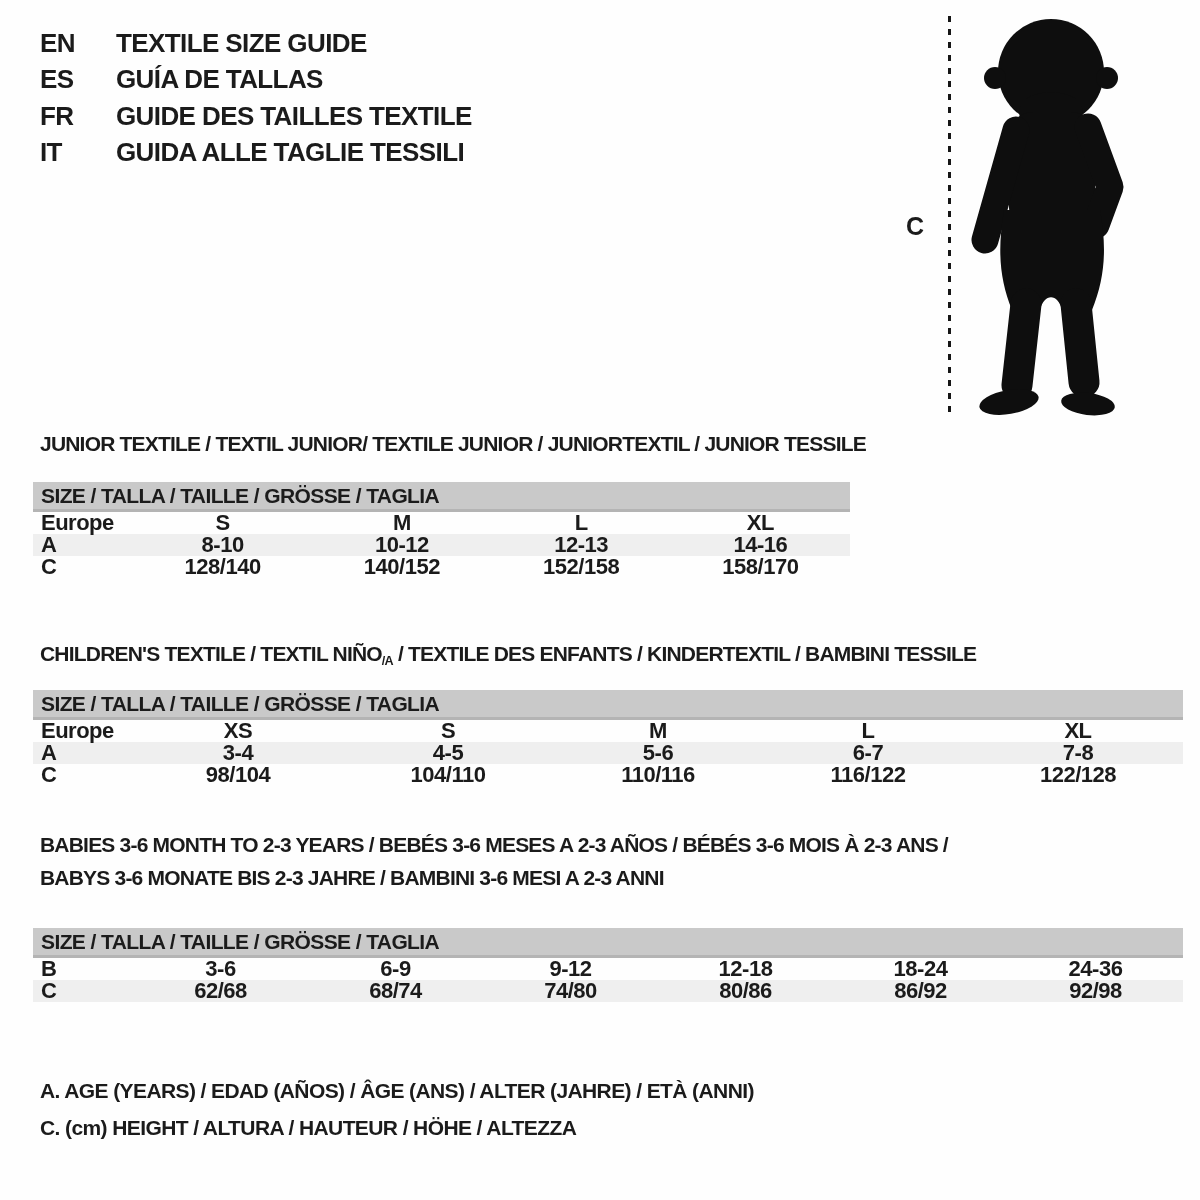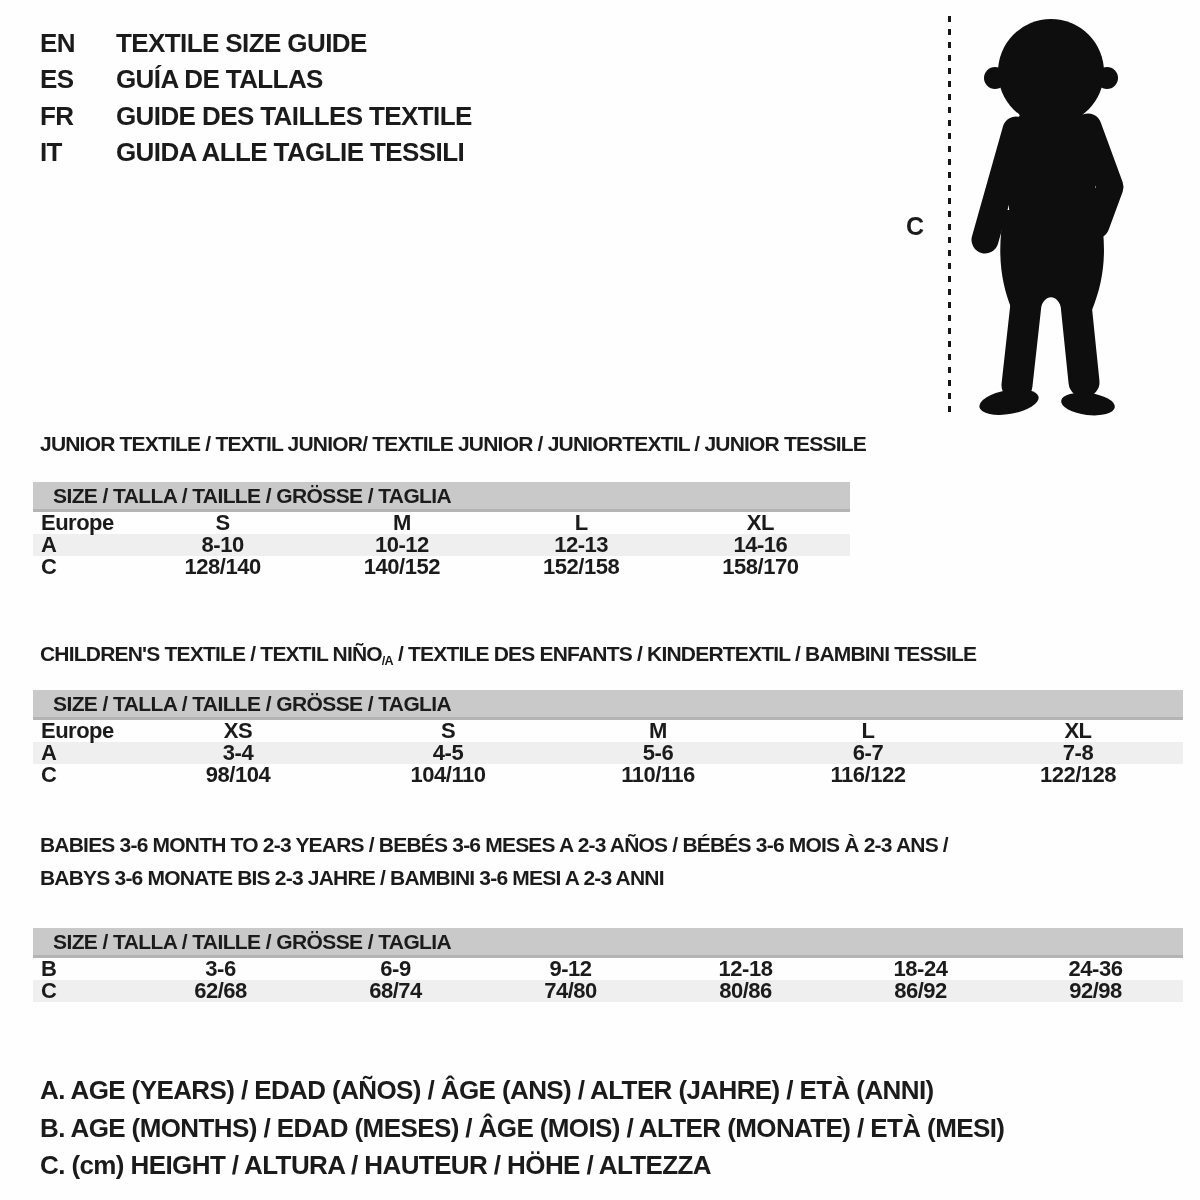--- a/index.html
+++ b/index.html
@@ -45,29 +45,29 @@
   
   .table{position:absolute;left:33px;}
   #table-junior{top:482px;width:817px;}
   #table-children{top:690px;width:1150px;}
   #table-babies{top:928px;width:1150px;}
   .thead{
     height:30px;line-height:27px;
     background:var(--band-bg);
     border-bottom:3px solid var(--band-edge);
     font-size:21px;letter-spacing:-0.6px;
-    padding-left:20px;white-space:nowrap;
+    padding-left:8px;white-space:nowrap;
   }
   .trow{display:flex;align-items:center;height:22px;font-size:22px;letter-spacing:-0.5px;}
   .trow.shaded{background:var(--row-shaded);}
   .tlabel{flex:0 0 100px;padding-left:8px;}
   .tcell{flex:1;text-align:center;}
   
   .legend{position:absolute;left:40px;top:1072px;}
-  .legend-line{height:37.5px;font-size:26px;letter-spacing:-0.6px;white-space:nowrap;display:flex;align-items:center;}
+  .legend-line{height:37.5px;font-size:21px;letter-spacing:-0.6px;white-space:nowrap;display:flex;align-items:center;}
 </style>
 </head>
 <body>
 
 <div class="page">
 
   <div class="lang-list">
     <div class="lang-row">
       <span class="lang-code">EN</span>
       <span class="lang-title">TEXTILE SIZE GUIDE</span>
@@ -181,17 +181,16 @@
       <span class="tcell">68/74</span>
       <span class="tcell">74/80</span>
       <span class="tcell">80/86</span>
       <span class="tcell">86/92</span>
       <span class="tcell">92/98</span>
     </div>
   </div>
 
   <div class="legend">
     <div class="legend-line">A. AGE (YEARS) / EDAD (AÑOS) / ÂGE (ANS) / ALTER (JAHRE) / ETÀ (ANNI)</div>
-    <div class="legend-line">B. AGE (MONTHS) / EDAD (MESES) / ÂGE (MOIS) / ALTER (MONATE) / ETÀ (MESI)</div>
     <div class="legend-line">C. (cm) HEIGHT / ALTURA / HAUTEUR / HÖHE / ALTEZZA</div>
   </div>
 
 </div>
 
 </body></html>

